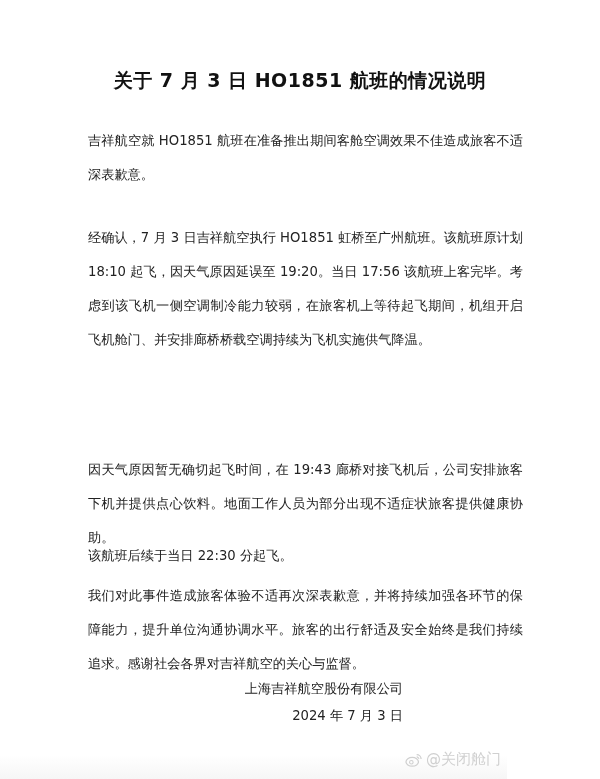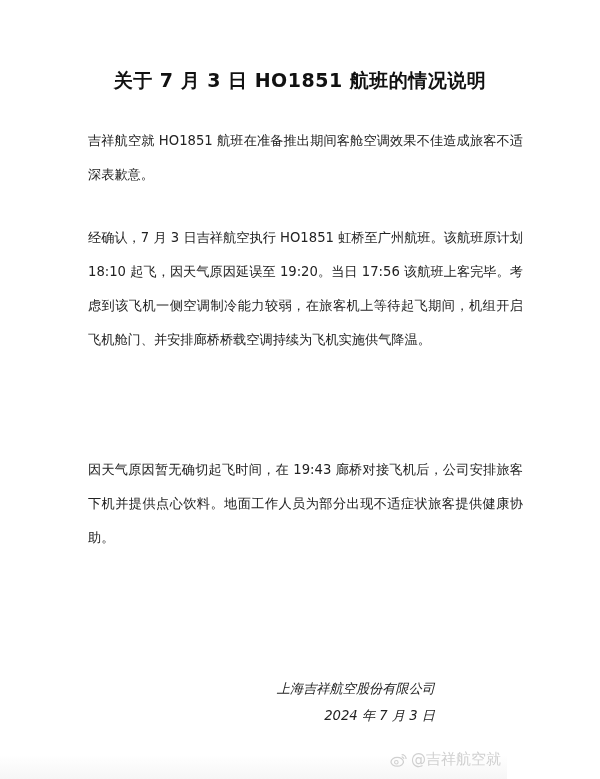--- a/index.html
+++ b/index.html
@@ -24,45 +24,47 @@
       font-size: 13.2px; line-height: 34px; color: #222;
       text-align: justify;
     }
     .p1 { top: 124px; }
     .p2 { top: 197px; margin-top: 24px; }
     .p3 { top: 316px; }
     .p4 { top: 453px; }
     .p5 { top: 539px; }
     .p6 { top: 579px; }
     .sign {
-      position: absolute; right: 72px; font-size: 13.2px; color: #222; text-align: left; font-style: italic;
+      position: absolute; right: 104px; font-size: 13.2px; color: #222; text-align: left;
     }
     .sign-company { top: 680px; }
     .sign-date { top: 707px; }
     .watermark {
       position: absolute; right: 6px; top: 750px;
       font-size: 15px; color: #d0d0d0; display: flex; align-items: center; gap: 3px;
     }
     .weibo-icon { width: 18px; height: 16px; }
   </style>
 </head>
 <body>
 
 <div class="page">
   <div class="title">关于 7 月 3 日 HO1851 航班的情况说明</div>
 
   <div class="para p1">吉祥航空就 HO1851 航班在准备推出期间客舱空调效果不佳造成旅客不适深表歉意。</div>
   <div class="para p2">经确认，7 月 3 日吉祥航空执行 HO1851 虹桥至广州航班。该航班原计划 18:10 起飞，因天气原因延误至 19:20。当日 17:56 该航班上客完毕。考虑到该飞机一侧空调制冷能力较弱，在旅客机上等待起飞期间，机组开启飞机舱门、并安排廊桥桥载空调持续为飞机实施供气降温。</div>
   <div class="para p4">因天气原因暂无确切起飞时间，在 19:43 廊桥对接飞机后，公司安排旅客下机并提供点心饮料。地面工作人员为部分出现不适症状旅客提供健康协助。</div>
+  <div class="para p5">该航班后续于当日 22:30 分起飞。</div>
+  <div class="para p6">我们对此事件造成旅客体验不适再次深表歉意，并将持续加强各环节的保障能力，提升单位沟通协调水平。旅客的出行舒适及安全始终是我们持续追求。感谢社会各界对吉祥航空的关心与监督。</div>
 
   <div class="sign sign-company">上海吉祥航空股份有限公司</div>
   <div class="sign sign-date">2024 年 7 月 3 日</div>
 
   <div class="watermark">
     <svg class="weibo-icon" viewBox="0 0 20 18">
       <ellipse cx="8" cy="11" rx="7" ry="5" fill="none" stroke="#d0d0d0" stroke-width="1.4"></ellipse>
       <circle cx="7" cy="11.5" r="2" fill="none" stroke="#d0d0d0" stroke-width="1.2"></circle>
       <path d="M13 3 a5 5 0 0 1 5 5" fill="none" stroke="#d0d0d0" stroke-width="1.4"></path>
       <path d="M13 5.5 a2.5 2.5 0 0 1 2.5 2.5" fill="none" stroke="#d0d0d0" stroke-width="1.2"></path>
     </svg>
-    <span>@吉祥航空就</span>
+    <span>@关闭舱门</span>
   </div>
 </div>
 
 </body></html>

